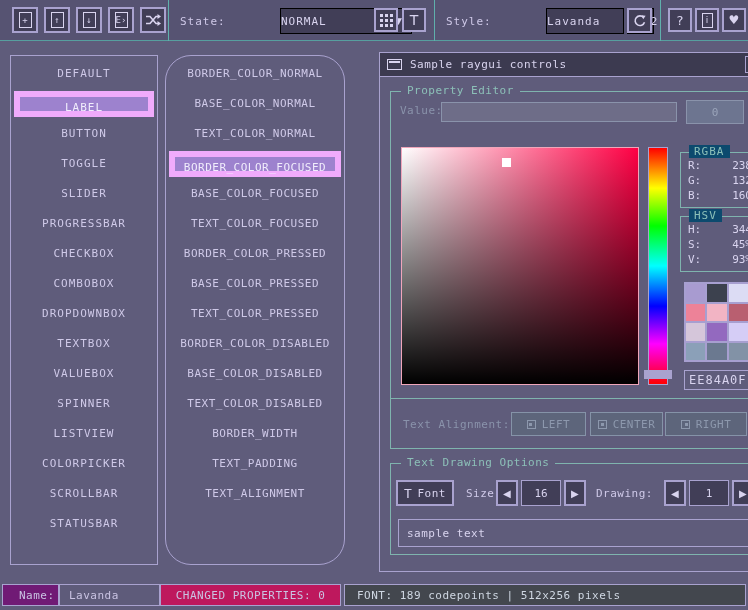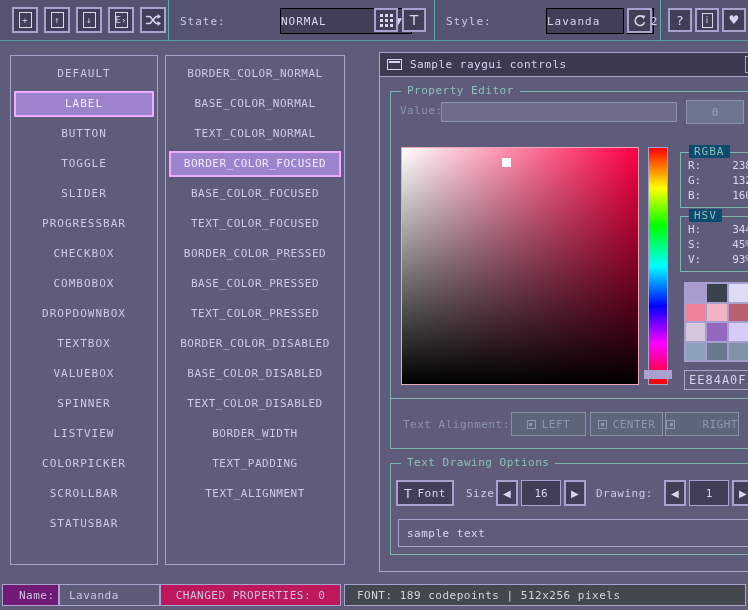--- a/index.html
+++ b/index.html
@@ -29,21 +29,21 @@
     display:flex; align-items:center; justify-content:flex-start;margin-left:47px; }
   .dd .arrow { position:absolute; right:8px; font-family:"DejaVu Sans",sans-serif; font-size:9px; }
 
   
   .panel { position:absolute; border:1px solid #a9a2cf; padding-top:3px; }
   .list-item { height:30px; line-height:30px; text-align:center;
     font-size:11px; color:#cfc9e8; margin:0 3px; cursor:default; }
   #controls-list .list-item { letter-spacing:1px; }
   #properties-list .list-item { letter-spacing:0.5px; }
   .list-item.selected { background:var(--selection-bg,#9d82ce);
-    border:2px solid #f0abfc; color:#f1edfc;
+    border:6px solid #f0abfc; color:#f1edfc;
     height:26px; line-height:22px; margin:2px 3px; }
 
   
   .window { position:absolute; left:352px; top:52px; width:388px; height:520px;
     border:1px solid #a9a2cf; background:#5f5c7b;margin-left:27px; }
   .titlebar { position:absolute; left:0; top:0; width:100%; height:24px;
     background:#3c3a50; border-bottom:1px solid #a9a2cf;
     display:flex; align-items:center; }
   .win-icon { width:15px; height:11px; border:1px solid #d9d4ef; margin:0 8px 0 7px; }
   .win-icon span { display:block; height:2px; background:#d9d4ef; margin:1px 1px 0 1px; }
@@ -210,21 +210,21 @@
     <div class="list-item">DROPDOWNBOX</div>
     <div class="list-item">TEXTBOX</div>
     <div class="list-item">VALUEBOX</div>
     <div class="list-item">SPINNER</div>
     <div class="list-item">LISTVIEW</div>
     <div class="list-item">COLORPICKER</div>
     <div class="list-item">SCROLLBAR</div>
     <div class="list-item">STATUSBAR</div>
   </div>
 
-<div id="properties-list" class="panel" style="left:165px; top:55px; width:180px; height:510px;">
+<div id="properties-list" class="panel" style="left:165px; top:55px; width:180px; height:510px;border-radius:26px;">
     <div class="list-item">BORDER_COLOR_NORMAL</div>
     <div class="list-item">BASE_COLOR_NORMAL</div>
     <div class="list-item">TEXT_COLOR_NORMAL</div>
     <div class="list-item selected">BORDER_COLOR_FOCUSED</div>
     <div class="list-item">BASE_COLOR_FOCUSED</div>
     <div class="list-item">TEXT_COLOR_FOCUSED</div>
     <div class="list-item">BORDER_COLOR_PRESSED</div>
     <div class="list-item">BASE_COLOR_PRESSED</div>
     <div class="list-item">TEXT_COLOR_PRESSED</div>
     <div class="list-item">BORDER_COLOR_DISABLED</div>
@@ -323,21 +323,21 @@
         <i></i>
       </span>
     <span>LEFT</span>
   </div>
   <div class="align-btn" style="left:210px; width:73px;">
     <span class="align-ic center">
         <i></i>
       </span>
     <span>CENTER</span>
   </div>
-  <div class="align-btn" style="left:285px; width:74px;justify-content:space-between;">
+  <div class="align-btn" style="left:285px; width:82px;">
     <span class="align-ic right">
         <i></i>
       </span>
     <span>RIGHT</span>
   </div>
 
   <div class="group" style="left:10px; top:410px; width:368px; height:92px;">
     <span class="group-title">Text Drawing Options</span>
   </div>
 

